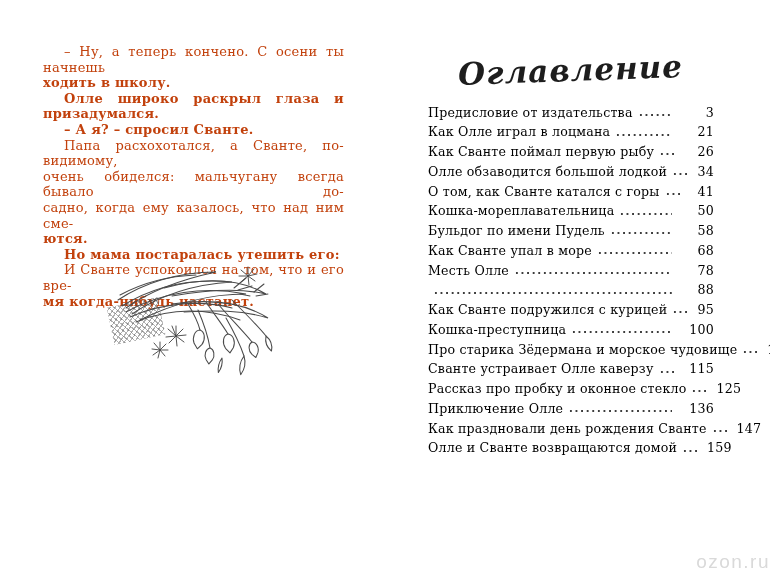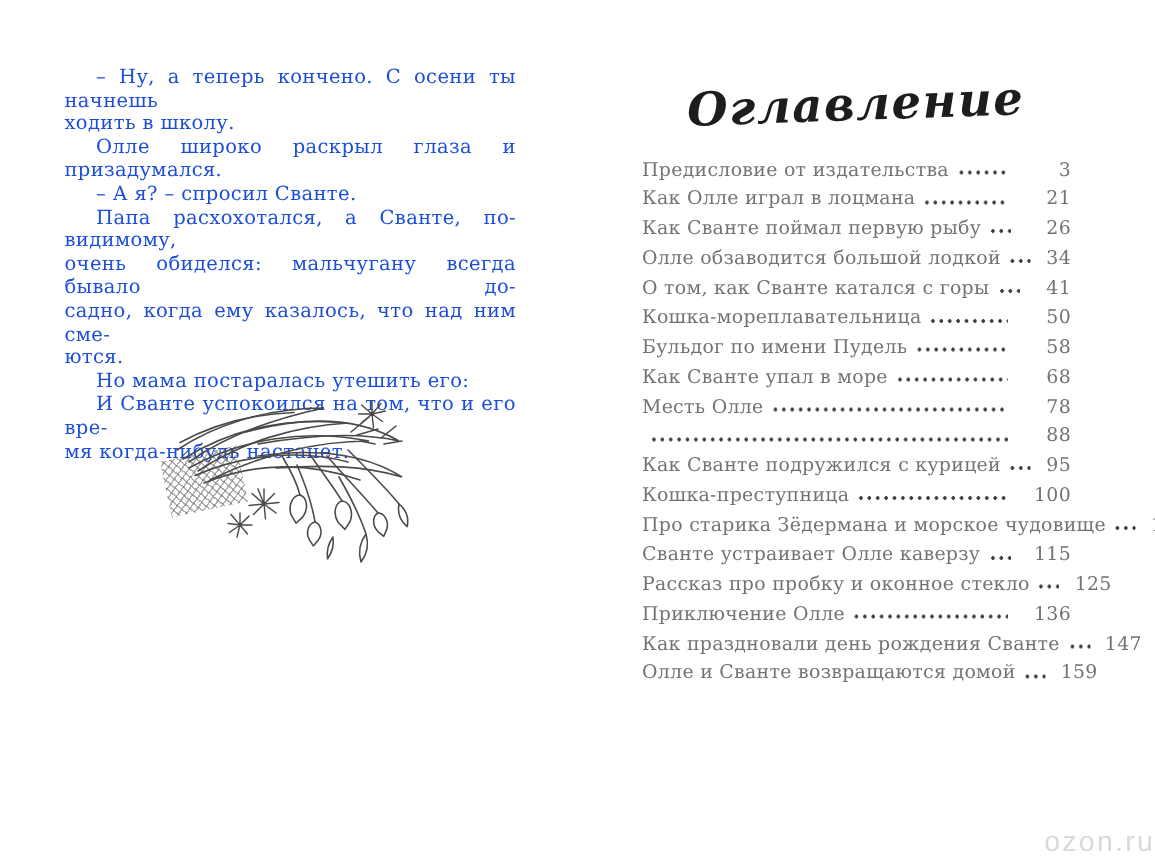--- a/index.html
+++ b/index.html
@@ -13,25 +13,25 @@
   }
 
   
   .left-text {
     position: absolute;
     left: 43px; top: 44px;
     width: 301px;
     font-size: 13px;
     line-height: 15.6px;
     letter-spacing: 0.25px;
-    color: #1d4ed8;
+    color: #c2410c;
   }
   .left-text .line { text-align: justify; text-align-last: justify; white-space: normal; }
   .left-text .line.first { text-indent: 21px; }
-  .left-text .line.para-end { text-align-last: left; }
+  .left-text .line.para-end { text-align-last: left; font-weight: bold; }
 
   
   .illustration {
     position: absolute;
     left: 114px; top: 262px;
     width: 180px; height: 120px;
   }
   .hatch {
     position: absolute;
     left: -4px; top: 40px;
@@ -56,21 +56,21 @@
     letter-spacing: 1px;
     color: #1d1d1d;
     transform: rotate(-2deg);
   }
   .toc {
     position: absolute;
     left: 428px; top: 99px;
     width: 286px;
     font-size: 12.6px;
     letter-spacing: 0.2px;
-    color: #737373;
+    color: #000000;
   }
   .toc-row {
     display: flex;
     align-items: flex-end;
     height: 19.75px;
   }
   .toc-entry-title { white-space: nowrap; line-height: 1.05; }
   .toc-leader {
     flex: 1;
     min-width: 14px;

